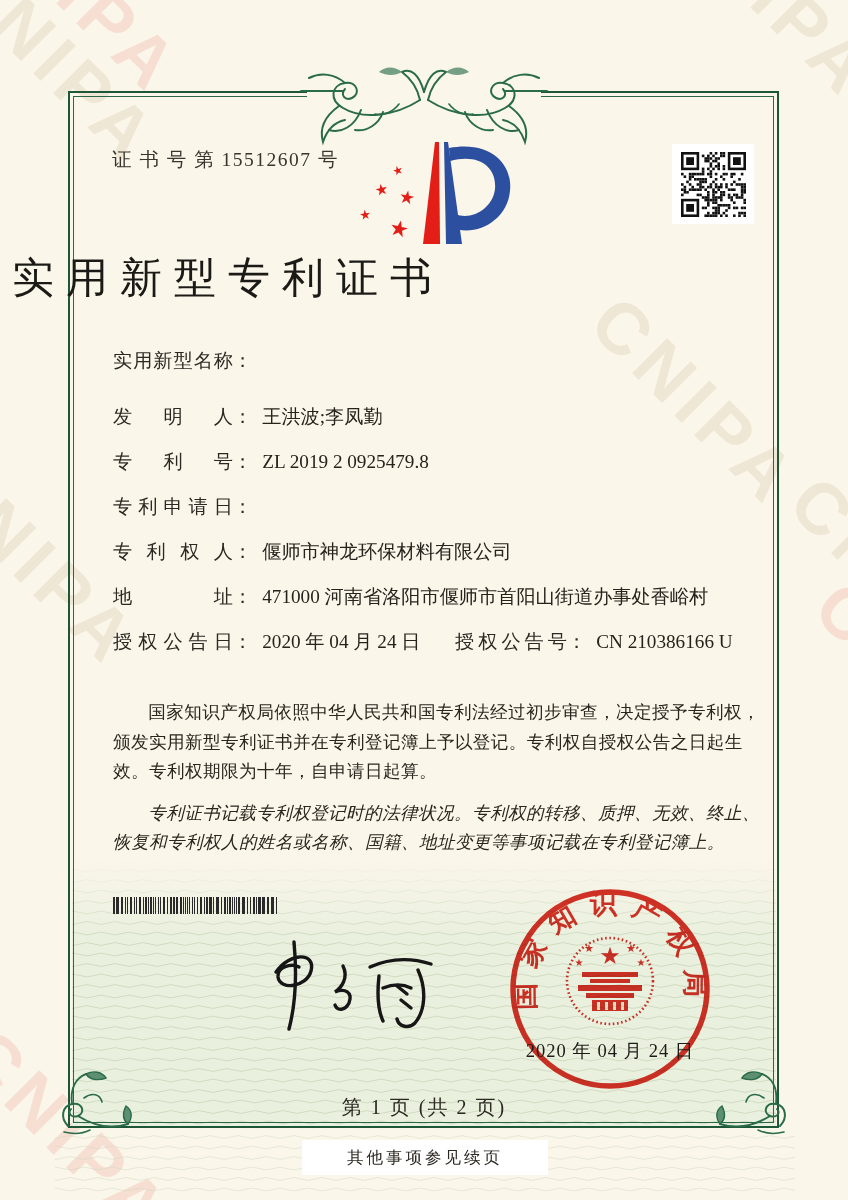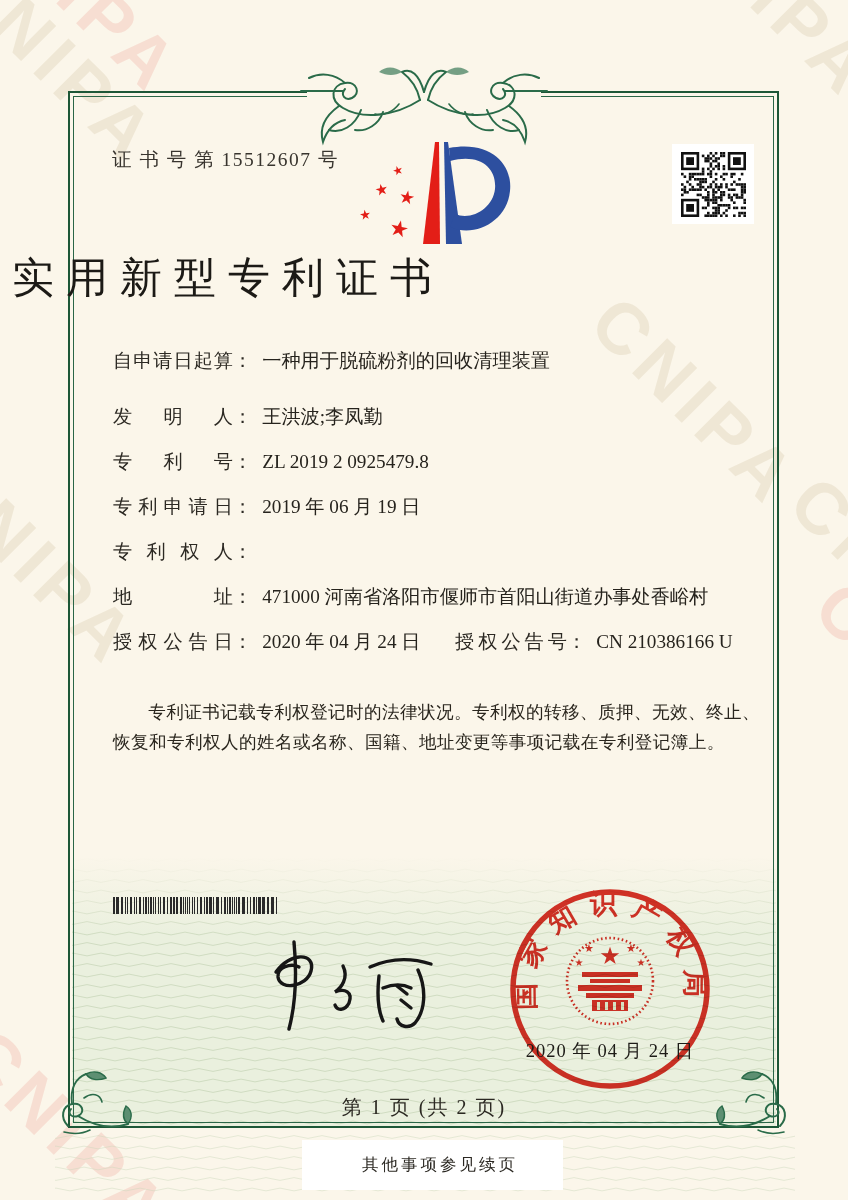--- a/index.html
+++ b/index.html
@@ -34,34 +34,34 @@
   .frow.addr{}
   .flabel{display:inline-block;width:120px;text-align:justify;text-align-last:justify;flex:none;color:#2c2923;}
   .fcolon{flex:none;margin:0 10px 0 0;color:#2c2923;}
   .fvalue{white-space:nowrap;color:#26231d;}
   .grant-pair1{display:flex;align-items:baseline;width:342px;flex:none;}
   .grant-pair2{display:flex;align-items:baseline;}
   .grant-pair2 .flabel{width:112px;}
   .body-text{position:absolute;left:113px;top:698px;width:658px;font-size:17.6px;
              line-height:29.5px;color:#2a261e;letter-spacing:0.4px;}
   .body-text p{margin:0;text-indent:2em;}
-  .body-text p + p{margin-top:4px;}
+  .body-text p + p{margin-top:12px;font-style:italic;}
   .barcode{position:absolute;left:113px;top:897px;z-index:3;}
   .officer{position:absolute;left:113px;top:962px;font-size:20px;letter-spacing:3px;z-index:3;color:#1f1d18;}
   .officer .name{margin-top:15px;}
   .signature{position:absolute;left:250px;top:936px;z-index:4;}
   .seal{position:absolute;left:505px;top:884px;width:210px;height:210px;z-index:5;
         mix-blend-mode:multiply;opacity:.93;}
   .seal-date{position:absolute;left:515px;top:1038px;width:190px;text-align:center;z-index:6;
              font-size:18.5px;letter-spacing:1px;color:#1d1b17;}
   .page-info{position:absolute;left:0;right:0;top:1094px;text-align:center;font-size:20px;
              letter-spacing:2px;z-index:3;color:#2b2822;}
-  .note-box{position:absolute;left:302px;top:1140px;width:246px;height:50px;background:#ffffff;
+  .note-box{position:absolute;left:302px;top:1140px;width:246px;height:35px;background:#ffffff;
             display:flex;align-items:center;justify-content:center;font-size:16.5px;
-            letter-spacing:3px;z-index:3;color:#2b2822;padding-left:15px;}
+            letter-spacing:3px;z-index:3;color:#2b2822;}
   .ornament-top{position:absolute;left:299px;top:60px;width:250px;height:92px;z-index:3;}
   .corner{position:absolute;width:78px;height:70px;z-index:3;}
   .corner.bl{left:56px;top:1068px;}
   .corner.br{left:714px;top:1068px;transform:scaleX(-1);}
 </style>
 </head>
 <body>
 
 <div class="page">
 
@@ -374,42 +374,41 @@
           <rect x="0" y="46.800000000000004" width="18.2" height="18.2" fill="#111"></rect>
           <rect x="2.6" y="49.4" width="13" height="13" fill="#fff"></rect>
           <rect x="5.2" y="52" width="7.800000000000001" height="7.800000000000001" fill="#111"></rect>
         </svg>
     </div>
 
     <div class="title">实用新型专利证书</div>
 
     <div class="fields">
       <div class="frow first">
-        <span class="flabel">自申请日起算</span>
+        <span class="flabel">实用新型名称</span>
           <span class="fcolon">：</span>
-          <span class="fvalue">一种用于脱硫粉剂的回收清理装置</span>
       </div>
       <div class="frow">
         <span class="flabel">发明人</span>
           <span class="fcolon">：</span>
           <span class="fvalue">王洪波;李凤勤</span>
       </div>
       <div class="frow">
         <span class="flabel">专利号</span>
           <span class="fcolon">：</span>
           <span class="fvalue">ZL 2019 2 0925479.8</span>
       </div>
       <div class="frow">
         <span class="flabel">专利申请日</span>
           <span class="fcolon">：</span>
-          <span class="fvalue">2019 年 06 月 19 日</span>
       </div>
       <div class="frow">
         <span class="flabel">专利权人</span>
           <span class="fcolon">：</span>
+          <span class="fvalue">偃师市神龙环保材料有限公司</span>
       </div>
       <div class="frow addr">
         <span class="flabel">地址</span>
           <span class="fcolon">：</span>
           <span class="fvalue">471000 河南省洛阳市偃师市首阳山街道办事处香峪村</span>
       </div>
       <div class="frow">
         <span class="grant-pair1">
           <span class="flabel">授权公告日</span>
             <span class="fcolon">：</span>
@@ -417,20 +416,21 @@
         </span>
         <span class="grant-pair2">
           <span class="flabel">授权公告号</span>
             <span class="fcolon">：</span>
             <span class="fvalue">CN 210386166 U</span>
         </span>
       </div>
     </div>
 
     <div class="body-text">
+      <p>国家知识产权局依照中华人民共和国专利法经过初步审查，决定授予专利权，颁发实用新型专利证书并在专利登记簿上予以登记。专利权自授权公告之日起生效。专利权期限为十年，自申请日起算。</p>
       <p>专利证书记载专利权登记时的法律状况。专利权的转移、质押、无效、终止、恢复和专利权人的姓名或名称、国籍、地址变更等事项记载在专利登记簿上。</p>
     </div>
 
     <svg class="barcode" id="barcode-svg" width="168" height="17" viewBox="0 0 168 17">
         <rect x="0" y="0" width="2" height="17" fill="#2a2a2a"></rect>
         <rect x="3" y="0" width="3" height="17" fill="#2a2a2a"></rect>
         <rect x="8" y="0" width="2" height="17" fill="#2a2a2a"></rect>
         <rect x="12" y="0" width="1" height="17" fill="#2a2a2a"></rect>
         <rect x="14" y="0" width="1" height="17" fill="#2a2a2a"></rect>
         <rect x="17" y="0" width="2" height="17" fill="#2a2a2a"></rect>

